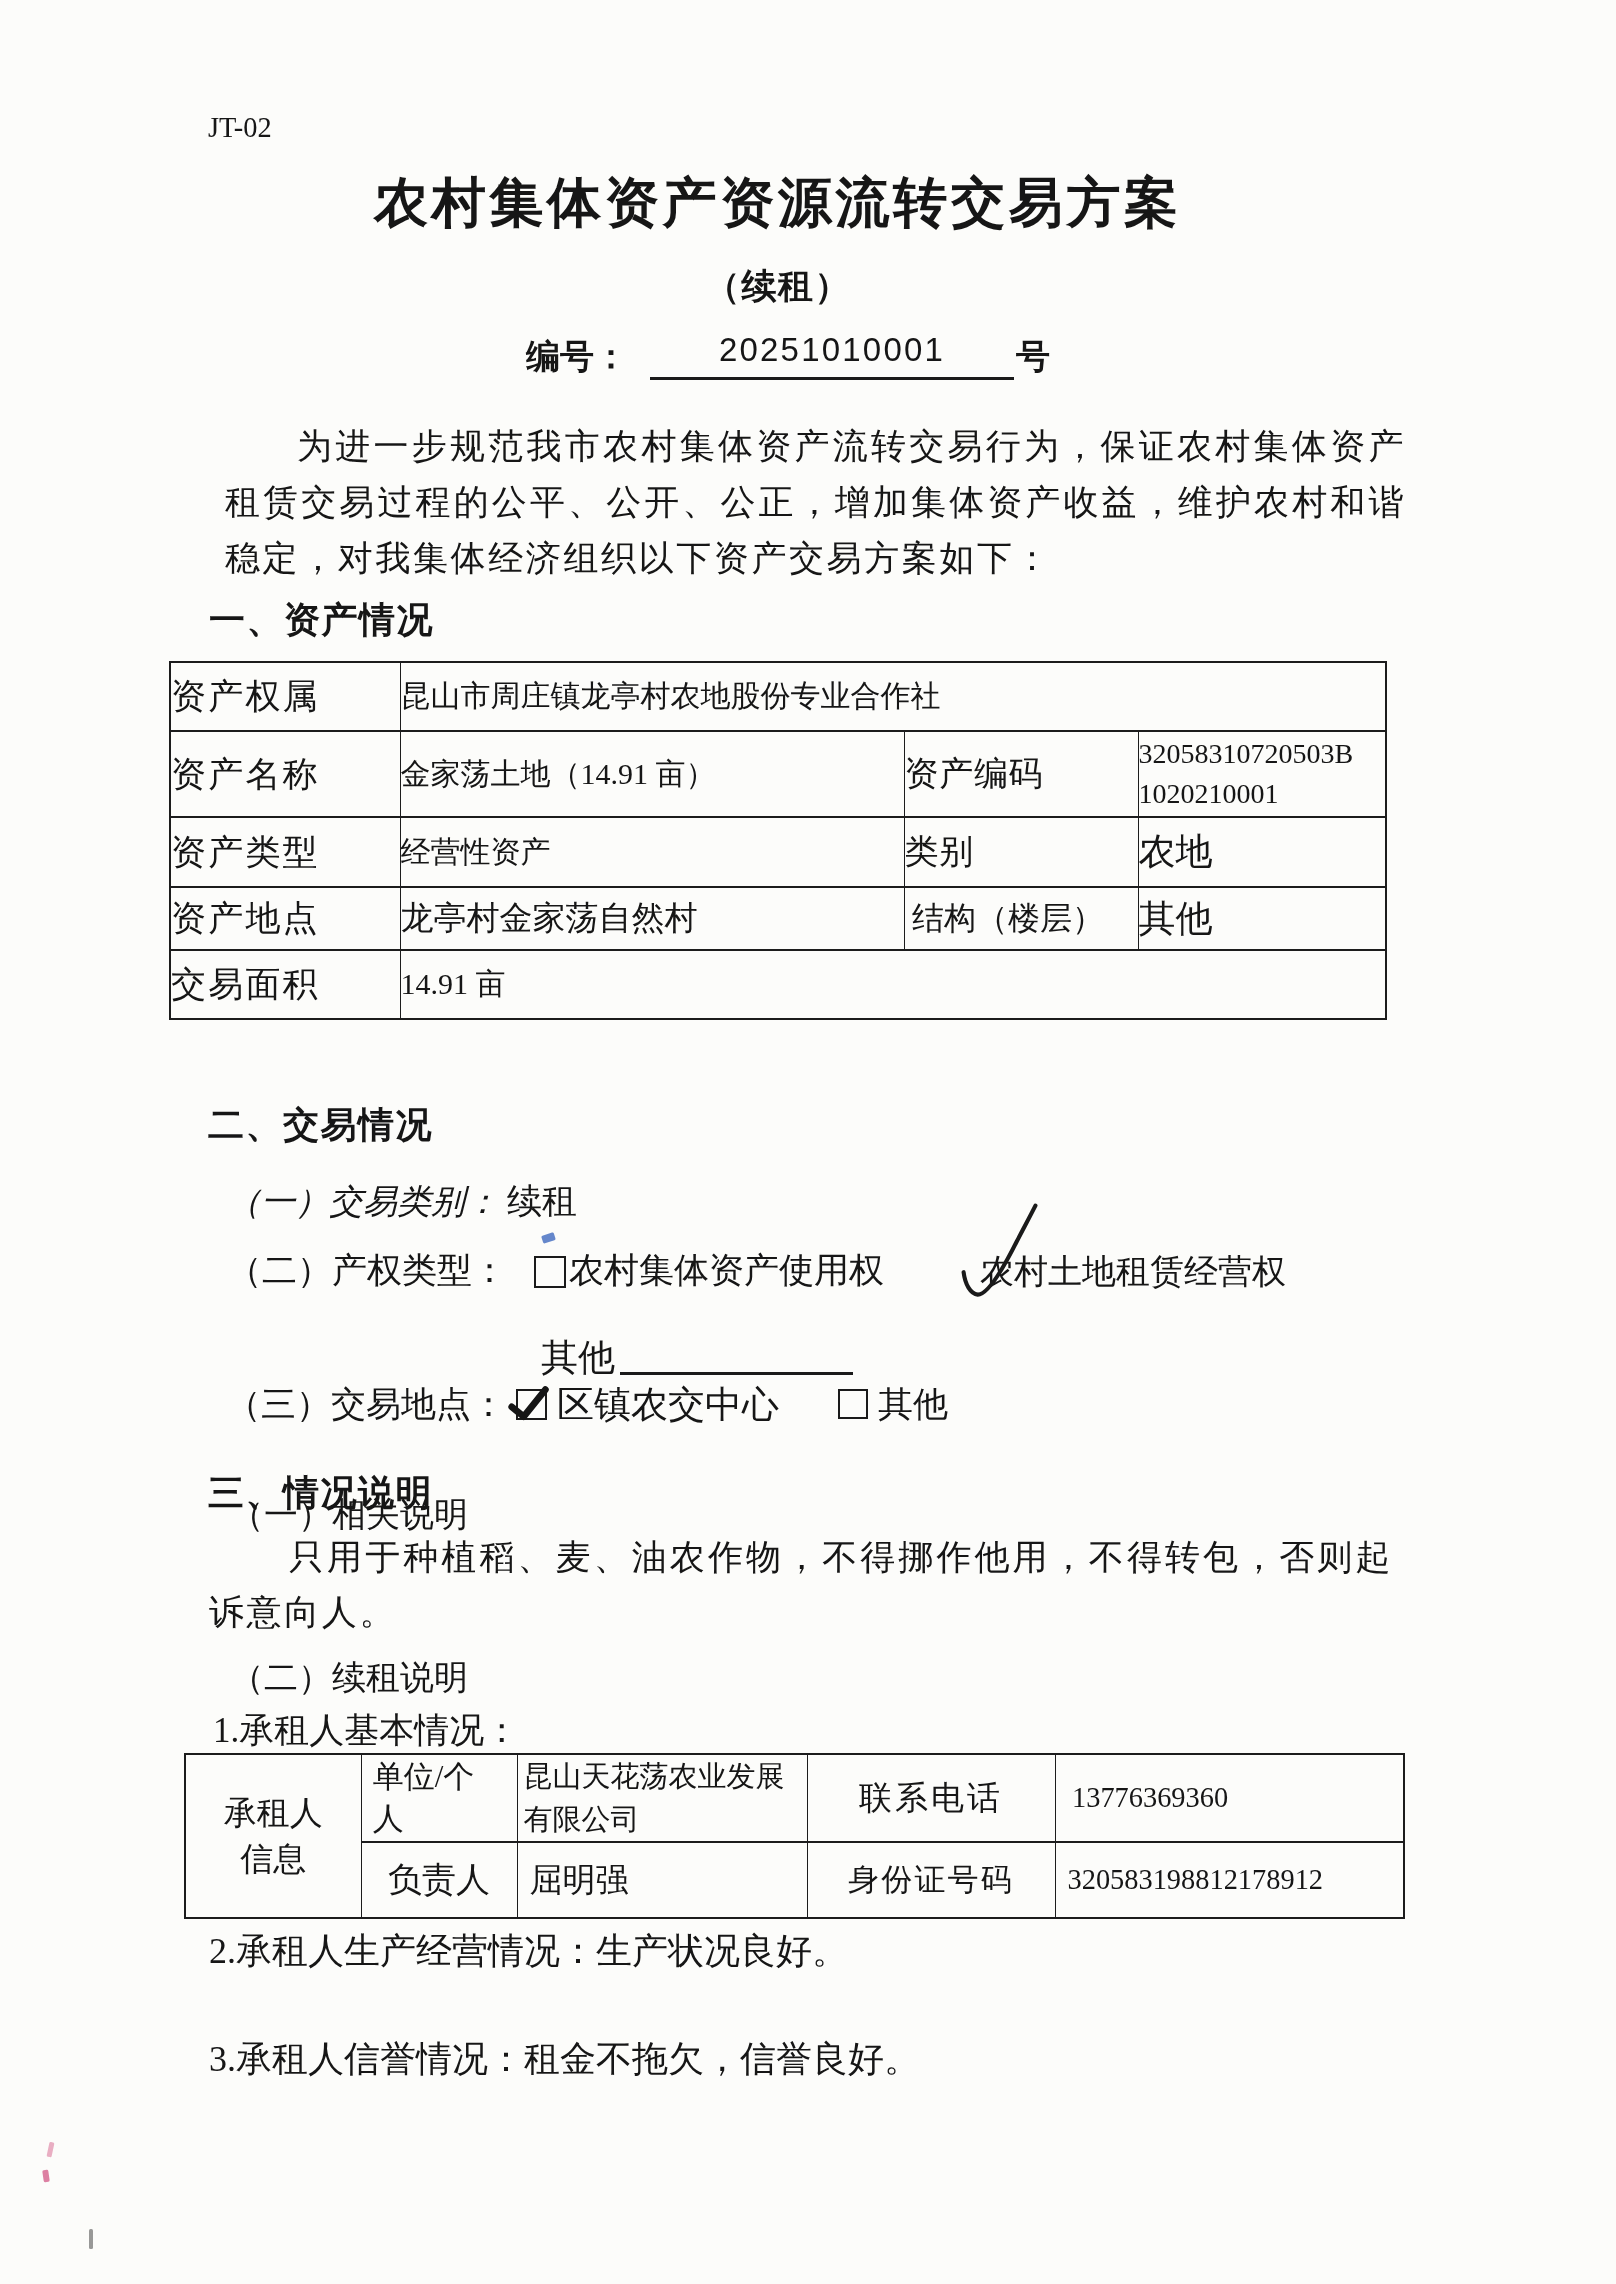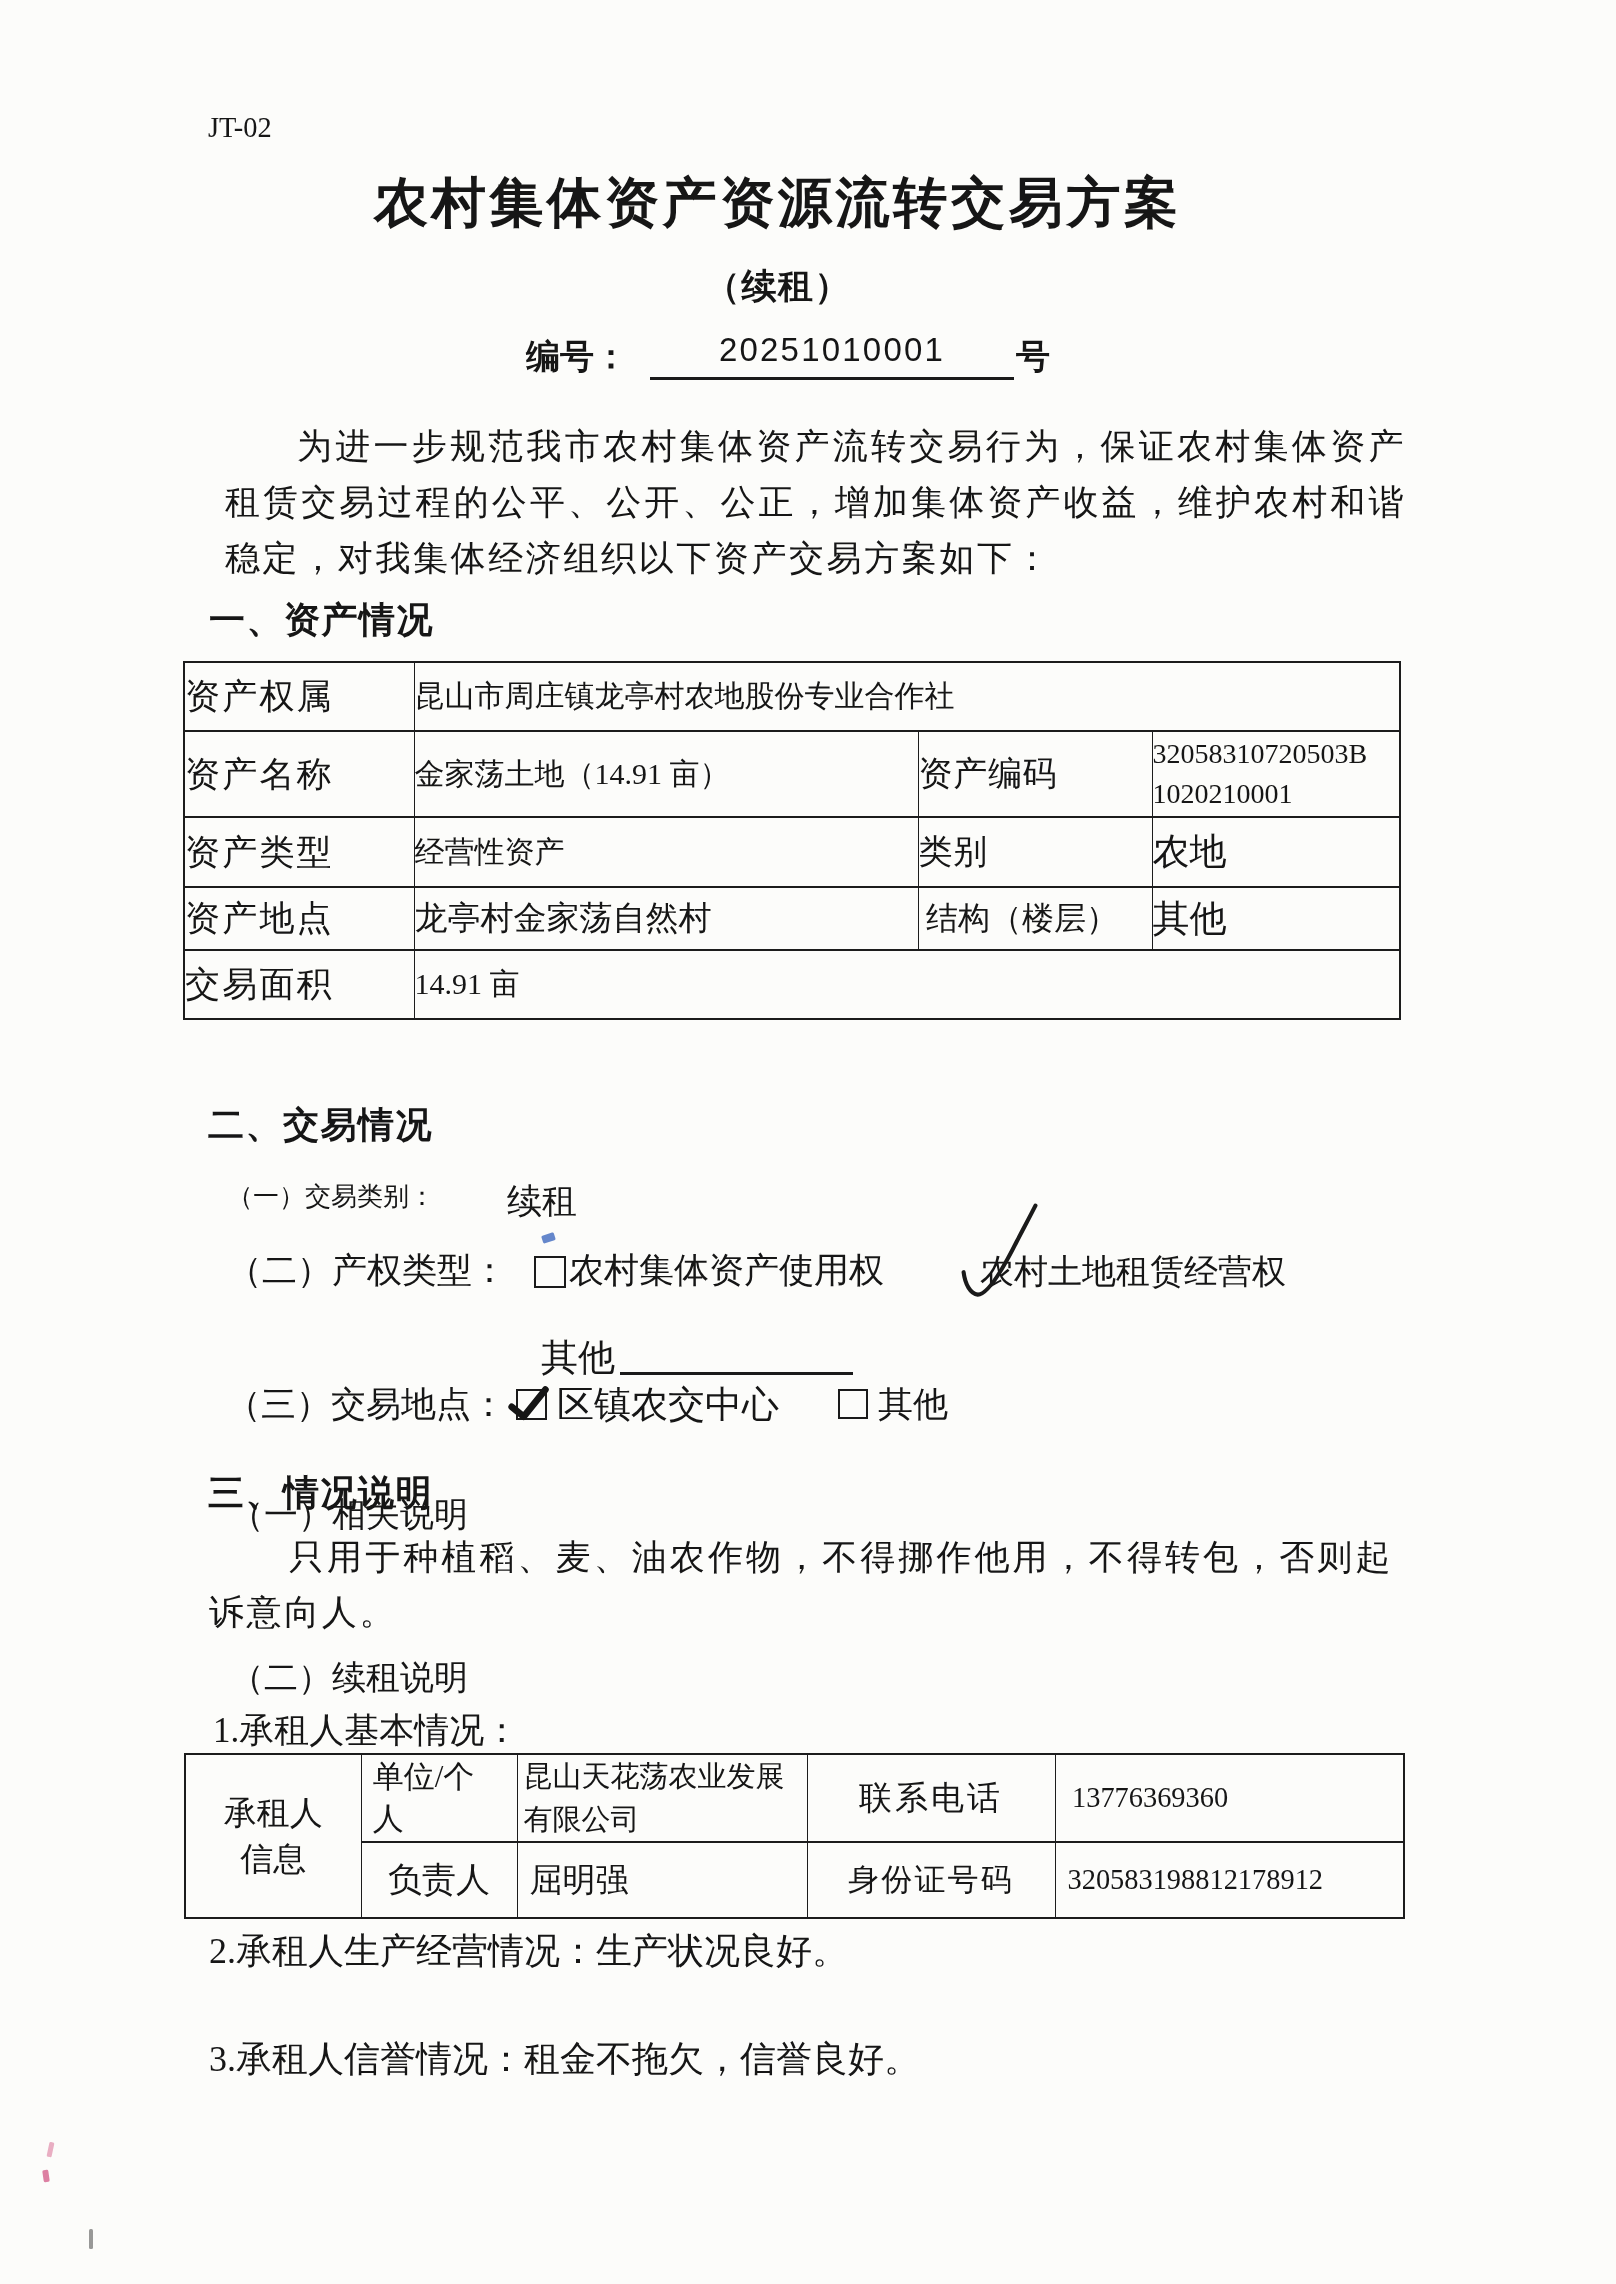--- a/index.html
+++ b/index.html
@@ -36,21 +36,21 @@
   <span class="t hei" style="left:526px;top:337px;font-size:34px;">编号：</span>
   <div class="t uline" style="left:650px;top:331px;width:364px;height:46px;text-align:center;font-family:'Liberation Sans','DejaVu Sans',sans-serif;font-size:33px;letter-spacing:2.2px;">
     <span>20251010001</span>
   </div>
   <span class="t hei" style="left:1016px;top:337px;font-size:34px;">号</span>
 
   <p class="para" style="left:209px;top:403px;width:1181px;margin:16px;font-size:35px;line-height:56px;letter-spacing:2.6px;text-indent:72px;">为进一步规范我市农村集体资产流转交易行为，保证农村集体资产租赁交易过程的公平、公开、公正，增加集体资产收益，维护农村和谐稳定，对我集体经济组织以下资产交易方案如下：</p>
 
   <div class="t hei" style="left:209px;top:599px;font-size:36px;letter-spacing:1.5px;">一、资产情况</div>
 
-  <table class="ft" style="left:183px;top:661px;width:1217px;border-radius:13px;">
+  <table class="ft" style="left:169px;top:661px;width:1217px;border-radius:13px;">
     <colgroup>
         <col style="width:230px">
         <col style="width:504px">
         <col style="width:234px">
         <col style="width:248px">
       </colgroup>
     <tbody>
         <tr style="height:69px">
       <td class="lab">资产权属</td>
       <td class="val" colspan="3" style="font-size:30px;">昆山市周庄镇龙亭村农地股份专业合作社</td>
@@ -78,21 +78,21 @@
     </tr>
     <tr style="height:69px">
       <td class="lab">交易面积</td>
       <td class="val" colspan="3" style="font-size:30px;">14.91 亩</td>
     </tr>
   </tbody>
     </table>
 
   <div class="t hei" style="left:208px;top:1104px;font-size:36px;letter-spacing:1.5px;">二、交易情况</div>
 
-  <span class="t" style="left:227px;top:1182px;font-size:26px;">（一）交易类别：</span>
+  <span class="t" style="left:227px;top:1182px;font-size:34px;font-style:italic;">（一）交易类别：</span>
   <span class="t" style="left:507px;top:1182px;font-size:35px;">续租</span>
 
   <span class="t" style="left:227px;top:1251px;font-size:35px;">（二）产权类型：</span>
   <span class="box" style="left:534px;top:1256px;width:28.4px;height:28.4px;"></span>
   <span class="t" style="left:569px;top:1251px;font-size:35px;">农村集体资产使用权</span>
   <span class="t" style="left:980px;top:1252px;font-size:34px;">农村土地租赁经营权</span>
 
   <span class="t" style="left:541px;top:1337px;font-size:37px;">其他</span>
   <div class="uline" style="left:620px;top:1338px;width:233px;height:34px;"></div>
 

